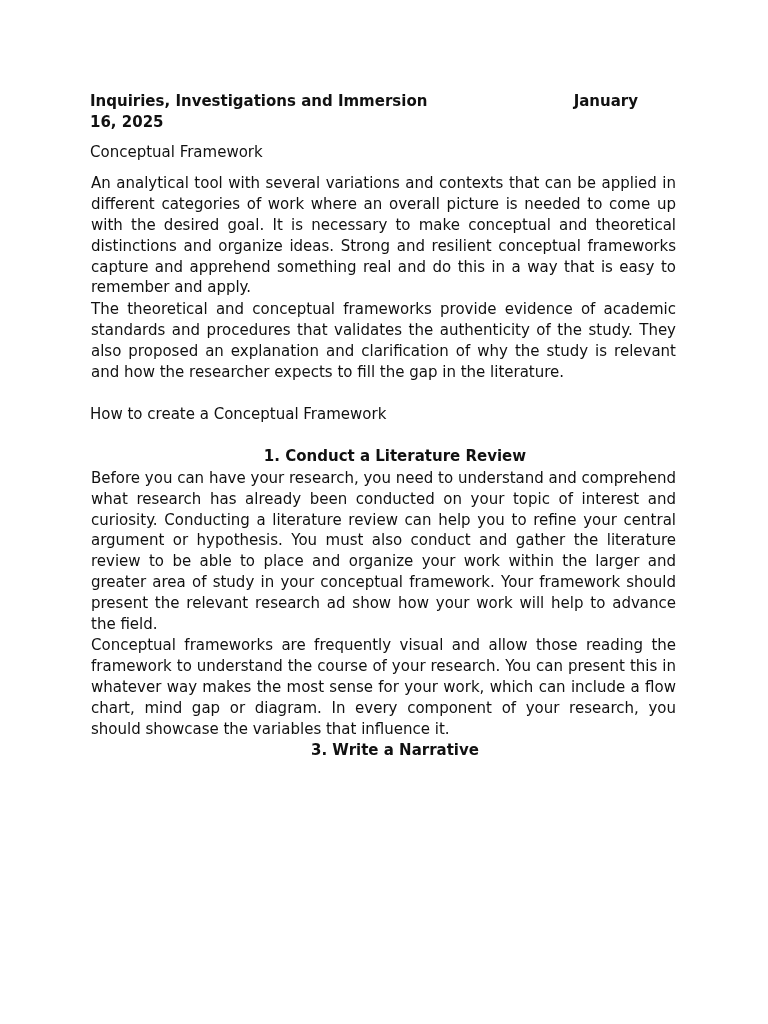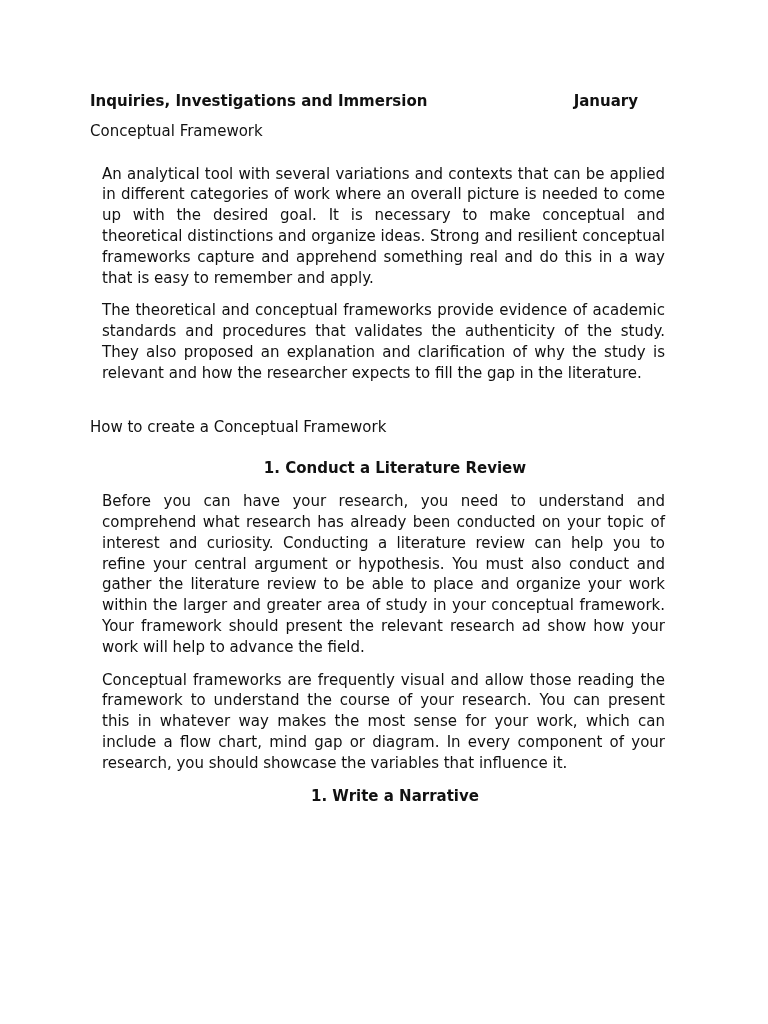--- a/index.html
+++ b/index.html
@@ -5,45 +5,46 @@
   html, body { margin: 0; padding: 0; background: #ffffff; }
   body { width: 768px; height: 1024px; overflow: hidden; position: relative; }
   .page {
     position: absolute; left: 90px; top: 91px; width: 587px;
     font-family: "DejaVu Sans", sans-serif;
     font-size: 15px; line-height: 20.8px; color: #111111;
   }
   .b { font-weight: bold; }
   .header-line { display: flex; justify-content: space-between; font-weight: bold; }
   .header-line .date-left { margin-right: 39px; }
-  p { margin: 12px; text-align: justify; }
+  p { margin: 1px; text-align: justify; }
   .h { font-weight: normal; margin: 0; }
   .gap-s { height: 9px; }
   .gap-m { height: 10px; }
   .gap-l { height: 21px; }
   .numbered { font-weight: bold; padding-left: 23px; margin: 0; text-align: center; }
 </style>
 </head>
 <body>
 
 <div class="page">
   <div class="header-line">
     <span>Inquiries, Investigations and Immersion</span>
     <span class="date-left">January</span>
   </div>
+  <div class="b">16, 2025</div>
   <div class="gap-s"></div>
 
   <div class="h">Conceptual Framework</div>
   <div class="gap-m"></div>
   <p>An analytical tool with several variations and contexts that can be applied in different categories of work where an overall picture is needed to come up with the desired goal. It is necessary to make conceptual and theoretical distinctions and organize ideas. Strong and resilient conceptual frameworks capture and apprehend something real and do this in a way that is easy to remember and apply.</p>
   <p>The theoretical and conceptual frameworks provide evidence of academic standards and procedures that validates the authenticity of the study. They also proposed an explanation and clarification of why the study is relevant and how the researcher expects to fill the gap in the literature.</p>
   <div class="gap-l"></div>
 
   <div class="h">How to create a Conceptual Framework</div>
   <div class="gap-l"></div>
 
   <div class="numbered">1. Conduct a Literature Review</div>
   <p>Before you can have your research, you need to understand and comprehend what research has already been conducted on your topic of interest and curiosity. Conducting a literature review can help you to refine your central argument or hypothesis. You must also conduct and gather the literature review to be able to place and organize your work within the larger and greater area of study in your conceptual framework. Your framework should present the relevant research ad show how your work will help to advance the field.</p>
 
   <p>Conceptual frameworks are frequently visual and allow those reading the framework to understand the course of your research. You can present this in whatever way makes the most sense for your work, which can include a flow chart, mind gap or diagram. In every component of your research, you should showcase the variables that influence it.</p>
 
-  <div class="numbered">1. Write a Narrative</div>
+  <div class="numbered">3. Write a Narrative</div>
 </div>
 
 </body></html>

